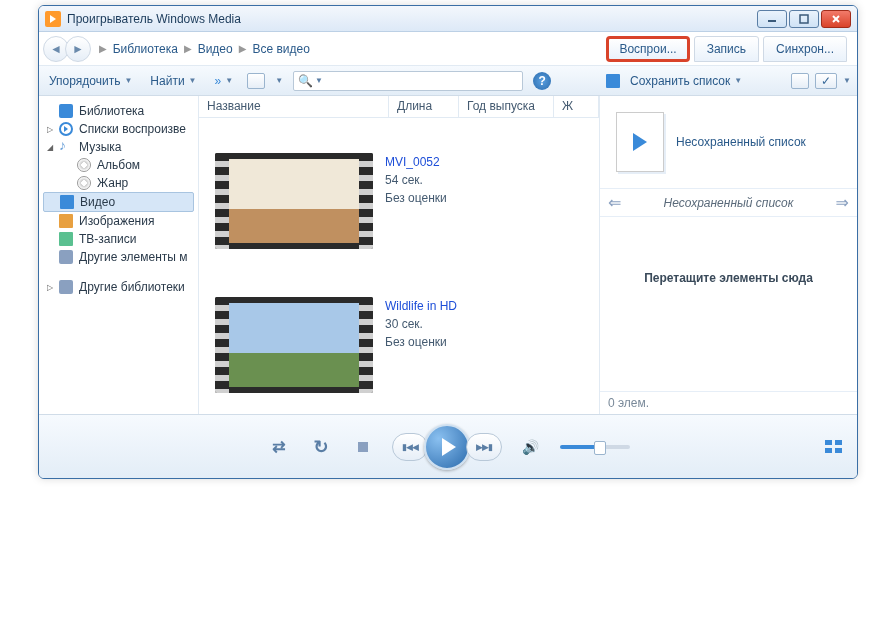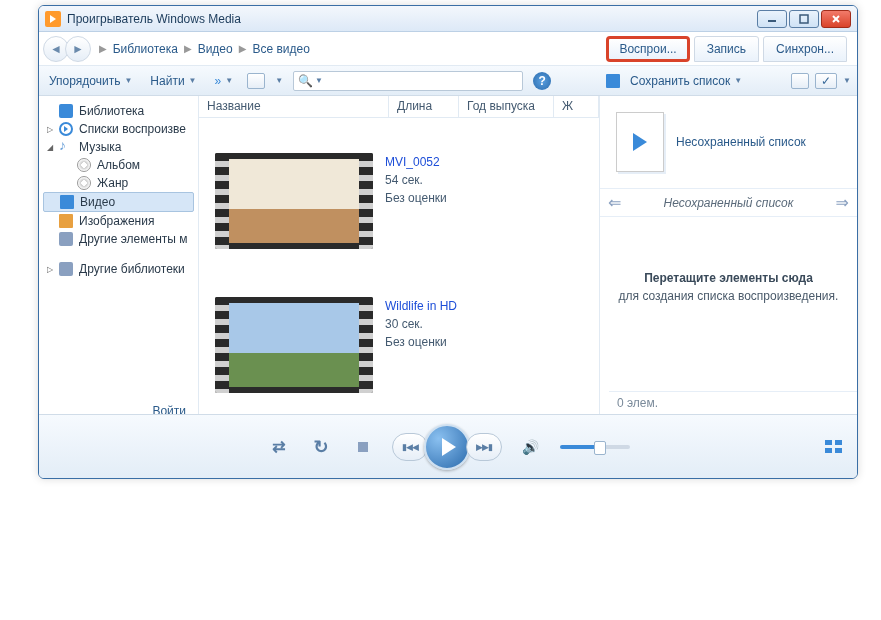--- a/index.html
+++ b/index.html
@@ -65,21 +65,21 @@
 .sidetoolbar .saveicon { width:14px; height:14px; background:#3a8ad9; border-radius:1px; }
 .playlisttop { padding: 16px; display: flex; align-items: center; gap: 12px; }
 .bigicon { width: 48px; height: 60px; border: 1px solid #ccc; background: #fff; display: flex; align-items: center; justify-content: center; box-shadow: 2px 2px 0 #e6eef7; }
 .bigicon::after { content:""; border-left: 14px solid #3a8ad9; border-top: 9px solid transparent; border-bottom: 9px solid transparent; }
 .pltitle { color: #2a5a8a; cursor: text; }
 .plnav { display: flex; align-items: center; justify-content: space-between; padding: 4px 8px; border-top: 1px solid #e6eef7; border-bottom: 1px solid #e6eef7; color: #7a8a9a; }
 .plnav .arr { color: #8aa0c0; cursor: pointer; font-size: 16px; }
 .plnav .mid { font-style: italic; color: #5a6a7a; }
 .dropzone { flex: 1; display: flex; flex-direction: column; align-items: center; justify-content: flex-start; padding: 30px 16px; text-align: center; color: #4a5a6a; }
 .dropzone .h { font-weight: bold; margin-bottom: 4px; color: #3a4a5a; margin-top: 24px; }
-.plfooter { padding: 4px 8px; border-top: 1px solid #e6eef7; color: #7a8a9a; margin-left: 9px; }
+.plfooter { padding: 4px 8px; border-top: 1px solid #e6eef7; color: #7a8a9a; }
 .player { height: 64px; background: linear-gradient(#f6fafe,#e3edf7); border-top: 1px solid #d0dce8; display: flex; align-items: center; justify-content: center; gap: 16px; position: relative; }
 .pbtn { width: 26px; height: 26px; display: flex; align-items: center; justify-content: center; color: #5a7ea5; cursor: pointer; }
 .pbtn.shuffle::after { content:"⇄"; font-size:16px; font-weight:bold; }
 .pbtn.repeat::after { content:"↻"; font-size:18px; font-weight:bold; }
 .pbtn.stop::after { content:""; width:10px; height:10px; background:#8aa0c0; }
 .pbtn.prev, .pbtn.next { width:36px; height:28px; border:1px solid #b8c8d8; border-radius:14px; background:linear-gradient(#fff,#e6eef7); }
 .pbtn.prev::after { content:"▮◀◀"; font-size:9px; letter-spacing:-1px; }
 .pbtn.next::after { content:"▶▶▮"; font-size:9px; letter-spacing:-1px; }
 .playbig { width: 46px; height: 46px; border-radius: 23px; background: radial-gradient(circle at 30% 30%, #8ac0f0, #2a6aac); display: flex; align-items: center; justify-content: center; border: 2px solid #cfe0f0; box-shadow: 0 1px 3px rgba(0,0,0,0.3); cursor: pointer; margin: 0 -4px; }
 .playbig::after { content:""; border-left: 14px solid #fff; border-top: 9px solid transparent; border-bottom: 9px solid transparent; margin-left:4px; }
@@ -188,20 +188,24 @@
         </div>
       <div class="sbitem sel">
           <span class="sbicon vid"></span>
           <span>Видео</span>
         </div>
       <div class="sbitem">
           <span class="sbicon img"></span>
           <span>Изображения</span>
         </div>
       <div class="sbitem">
+          <span class="sbicon tv"></span>
+          <span>ТВ-записи</span>
+        </div>
+      <div class="sbitem">
           <span class="sbicon other"></span>
           <span>Другие элементы м</span>
         </div>
       <div class="sbsep"></div>
       <div class="sbitem">
           <span class="tri">▷</span>
           <span class="sbicon other"></span>
           <span>Другие библиотеки</span>
         </div>
       <div style="height:120px"></div>
@@ -255,21 +259,20 @@
         <div class="bigicon"></div>
         <div class="pltitle">Несохраненный список</div>
       </div>
       <div class="plnav">
         <span class="arr">⇐</span>
         <span class="mid">Несохраненный список</span>
         <span class="arr">⇒</span>
       </div>
       <div class="dropzone">
         <div class="h">Перетащите элементы сюда</div>
-        <div>для создания списка воспроизведения.</div>
       </div>
       <div class="plfooter">0 элем.</div>
     </div>
   </div>
 
   <div class="player">
     <div class="pbtn shuffle"></div>
     <div class="pbtn repeat"></div>
     <div class="pbtn stop"></div>
     <div class="seekcluster">

